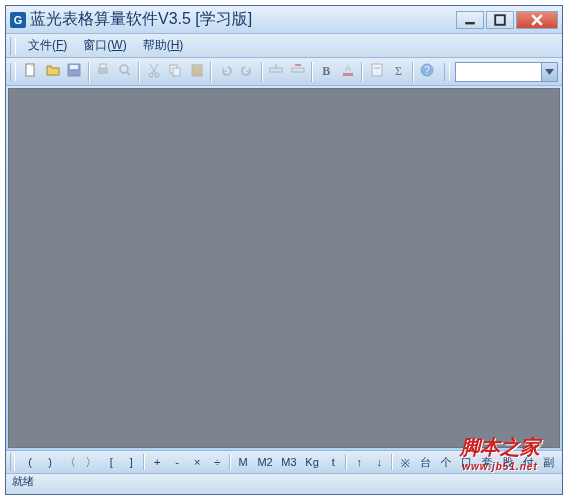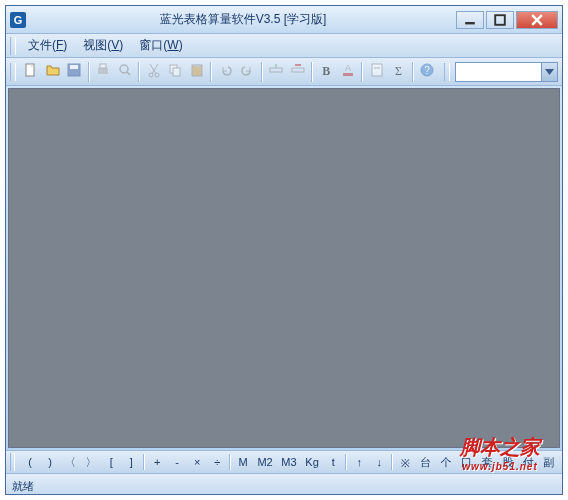--- a/index.html
+++ b/index.html
@@ -2,21 +2,21 @@
 <html><head>
 <meta charset="utf-8">
 <style>
 * { box-sizing: border-box; margin: 0; padding: 0; }
 body { font-family: "Microsoft YaHei", "SimSun", Arial, sans-serif; font-size: 12px; background: #fff; width: 568px; height: 500px; overflow: hidden; position: relative; }
 
 .window { width: 558px; height: 490px; margin: 5px; border: 1px solid #4a6a9e; background: linear-gradient(#d4e6f9, #b0d0f0); position: relative; display: flex; flex-direction: column; }
 
 .titlebar { height: 28px; background: linear-gradient(#e8f1fb, #c2daf2); display: flex; align-items: center; padding: 0 4px; border-bottom: 1px solid #9bb7da; }
 .titlebar .app-icon { width: 16px; height: 16px; margin-right: 4px; display: flex; align-items: center; justify-content: center; background: #1a5fa8; color: white; font-weight: bold; font-size: 11px; border-radius: 2px; }
-.titlebar .title { flex: 1; font-size: 12px; color: #1a3a6a; text-align: center; }
+.titlebar .title { flex: 1; font-size: 16px; color: #1a3a6a; }
 .titlebar .win-btns { display: flex; gap: 2px; }
 .titlebar .win-btn { width: 28px; height: 18px; border: 1px solid #8aa8cc; background: linear-gradient(#e8f0fa, #c8dcf0); display: flex; align-items: center; justify-content: center; font-size: 10px; cursor: pointer; }
 .titlebar .win-btn.close { width: 42px; background: linear-gradient(#e88a7a, #d04a3a); color: white; font-weight: bold; }
 
 .menubar { height: 24px; background: linear-gradient(#e2edf9, #c8dcf0); display: flex; align-items: center; padding: 0 4px; border-bottom: 1px solid #9bb7da; }
 .menubar .menu-item { padding: 2px 8px; cursor: pointer; color: #1a3a6a; }
 .menubar .menu-item .hotkey { text-decoration: underline; }
 .menu-handle { width: 6px; height: 18px; border-left: 1px solid #9bb7da; border-right: 1px solid #fff; margin-right: 4px; cursor: move; }
 
 .toolbar { height: 28px; background: linear-gradient(#e2edf9, #c0d6ec); display: flex; align-items: center; padding: 0 4px; border-bottom: 1px solid #9bb7da; gap: 1px; }
@@ -25,21 +25,21 @@
 .toolbar .tb-sep { width: 2px; height: 20px; border-left: 1px solid #9bb7da; border-right: 1px solid #fff; margin: 0 2px; }
 .toolbar .combo { margin-left: auto; width: 110px; height: 20px; background: #fff; border: 1px solid #7a9ac8; display: flex; align-items: center; }
 .toolbar .combo .combo-arrow { width: 16px; height: 18px; background: linear-gradient(#d0e0f2, #a8c4e0); border-left: 1px solid #7a9ac8; display: flex; align-items: center; justify-content: center; margin-left: auto; }
 
 .content { flex: 1; background: #7c8490; margin: 2px; border: 1px solid #6a7488; position: relative; }
 
 .bottom-toolbar { height: 24px; background: linear-gradient(#e2edf9, #c0d6ec); display: flex; align-items: center; padding: 0 4px; border-top: 1px solid #9bb7da; border-bottom: 1px solid #9bb7da; gap: 2px; }
 .bottom-toolbar .bt-btn { min-width: 18px; height: 18px; padding: 0 4px; display: flex; align-items: center; justify-content: center; cursor: pointer; font-size: 11px; color: #1a3a6a; border: 1px solid transparent; }
 .bottom-toolbar .bt-sep { width: 2px; height: 16px; border-left: 1px solid #9bb7da; border-right: 1px solid #fff; margin: 0 1px; }
 
-.statusbar { height: 20px; background: linear-gradient(#e2edf9, #c8dcf0); display: flex; align-items: flex-end; padding: 0 6px; color: #1a3a6a; font-size: 11px; }
+.statusbar { height: 20px; background: linear-gradient(#e2edf9, #c8dcf0); display: flex; align-items: flex-start; padding: 0 6px; color: #1a3a6a; font-size: 11px; }
 
 .watermark { position: absolute; bottom: 28px; right: 28px; color: #d02020; font-size: 20px; font-weight: bold; font-style: italic; text-shadow: 1px 1px #fff; pointer-events: none; }
 .watermark .sub { font-size: 10px; color: #c02020; letter-spacing: 1px; display: block; text-align: center; }
 
 svg { width: 16px; height: 16px; }
 </style>
 </head>
 <body>
 
 <div class="window">
@@ -63,22 +63,22 @@
             <line x1="2" y1="2" x2="8" y2="8" stroke="#fff" stroke-width="1.5"></line>
             <line x1="8" y1="2" x2="2" y2="8" stroke="#fff" stroke-width="1.5"></line>
           </svg>
         </div>
     </div>
   </div>
 
   <div class="menubar">
     <div class="menu-handle"></div>
     <div class="menu-item"><span>文件</span>(<span class="hotkey">F</span>)</div>
-    <div class="menu-item"><span>视图</span>(<span class="hotkey">V</span>)</div>
     <div class="menu-item"><span>窗口</span>(<span class="hotkey">W</span>)</div>
+    <div class="menu-item"><span>帮助</span>(<span class="hotkey">H</span>)</div>
   </div>
 
   <div class="toolbar">
     <div class="menu-handle"></div>
     <div class="tb-btn enabled">
         <span><svg viewBox="0 0 16 16">
             <rect x="3" y="2" width="8" height="12" fill="#fff" stroke="#888"></rect>
             <path d="M8 2 L11 5 L8 5 Z" fill="#ddd"></path>
           </svg></span>
       </div>

